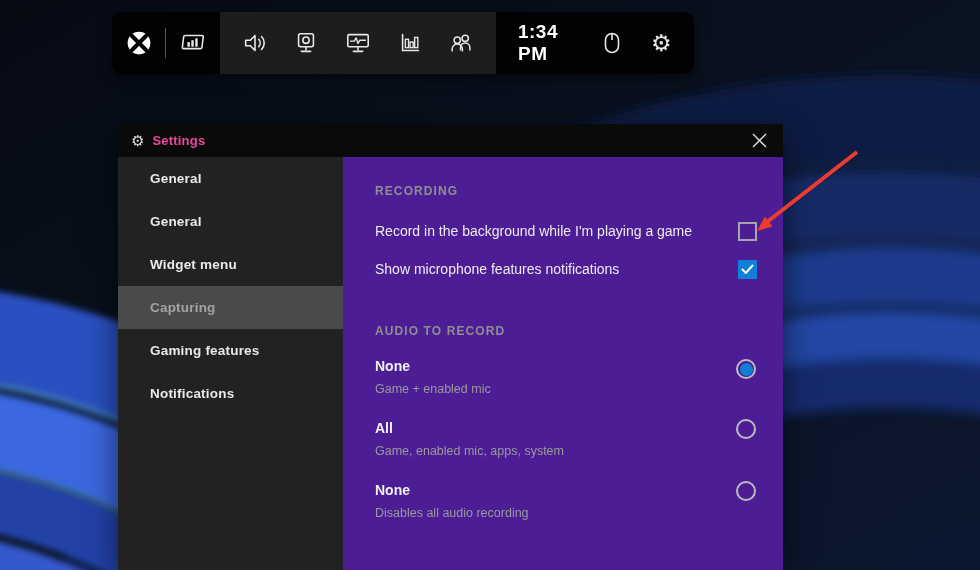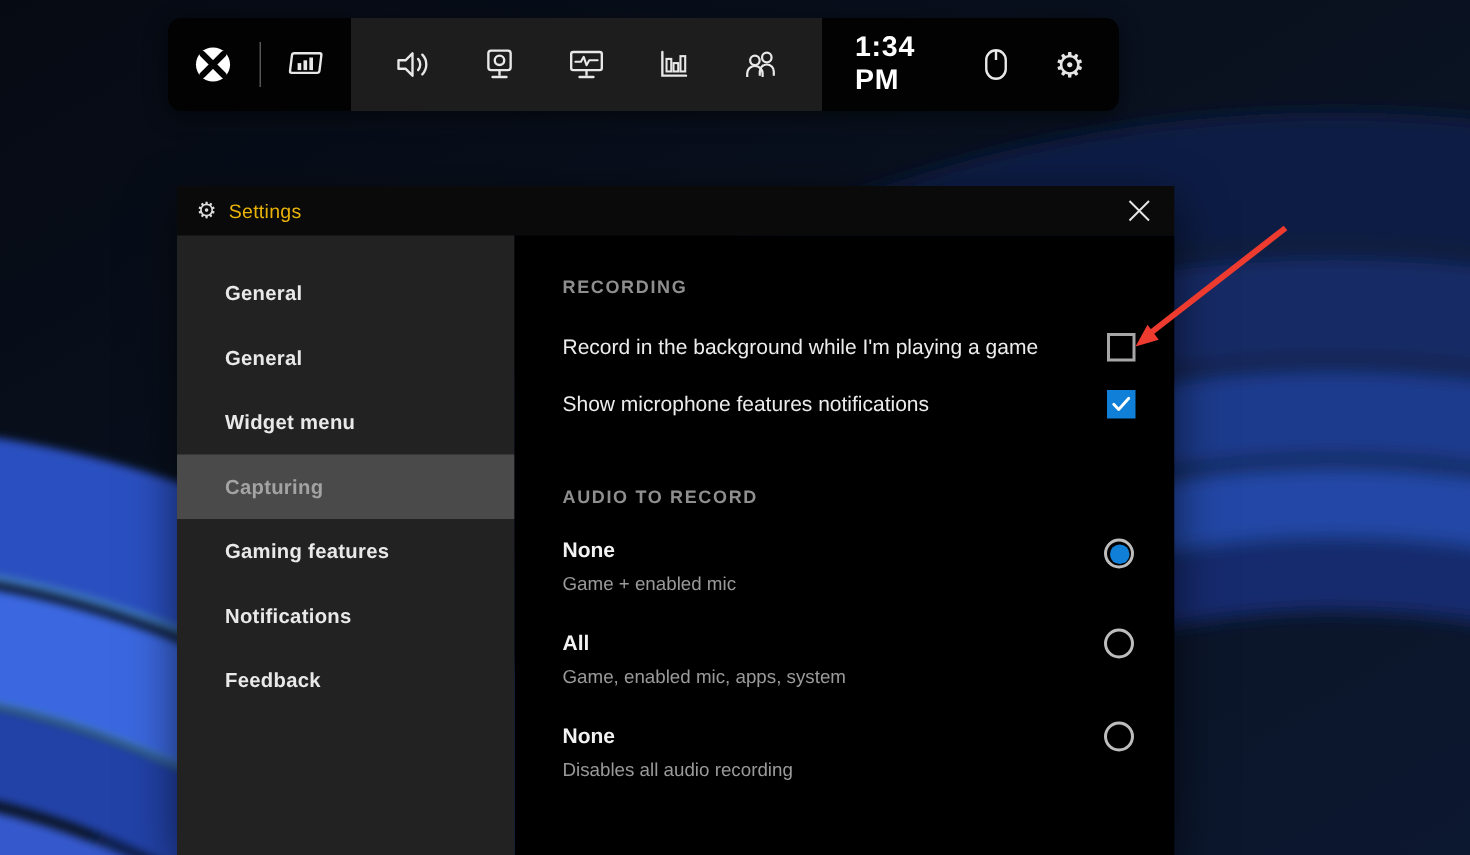--- a/index.html
+++ b/index.html
@@ -6,21 +6,21 @@
   body{
     width:980px;height:570px;position:relative;overflow:hidden;
     background:#0a1322;
     font-family:"Liberation Sans", sans-serif;
     -webkit-font-smoothing:antialiased;
   }
   .wallpaper{position:absolute;left:0;top:0;z-index:0;}
 
   
   .gamebar{
-    position:absolute;left:112px;top:12px;width:634px;height:62px;
+    position:absolute;left:112px;top:12px;width:582px;height:62px;
     background:#020202;border-radius:9px;z-index:2;
     display:flex;align-items:stretch;overflow:hidden;
     box-shadow:0 4px 14px rgba(0,0,0,.5);
   }
   .gb-left{width:134px;display:flex;align-items:center;justify-content:space-evenly;}
   .gb-mid{width:343px;background:#1d1d1d;display:flex;align-items:center;justify-content:space-evenly;}
   .gb-right{flex:1;display:flex;align-items:center;padding:0 20px;}
   .gb-sep{width:1px;height:30px;background:#555;}
   .gb-icon{display:flex;align-items:center;justify-content:center;width:34px;height:34px;cursor:pointer;}
   .gb-icon svg{display:block;}
@@ -32,34 +32,34 @@
   .window{
     position:absolute;left:118px;top:124px;width:665px;height:446px;z-index:2;
     box-shadow:0 10px 30px rgba(0,0,0,.6);
     display:flex;flex-direction:column;
   }
   .titlebar{
     height:33px;background:#0a0a0a;display:flex;align-items:center;
     padding:0 13px;flex:0 0 auto;
   }
   .titlebar .gear-sm{color:#dcdcdc;font-size:15px;line-height:1;margin-right:8px;}
-  .title-text{color:#eab308;font-size:13px;font-weight:400;letter-spacing:.2px;}
+  .title-text{color:#ec4899;font-size:13px;font-weight:700;letter-spacing:.2px;}
   .close-btn{margin-left:auto;width:22px;height:22px;display:flex;align-items:center;justify-content:center;cursor:pointer;}
   .win-body{flex:1;display:flex;min-height:0;}
 
   
-  .sidebar{width:225px;background:#222222;padding-top:17px;box-sizing:border-box;}
+  .sidebar{width:225px;background:#222222;box-sizing:border-box;}
   .side-item{
     height:43px;display:flex;align-items:center;padding-left:32px;
     color:#e9e9e9;font-size:13.5px;font-weight:700;cursor:pointer;letter-spacing:.2px;
   }
   .side-item.selected{background:#4a4a4a;color:#a3a3a3;}
 
   
-  .content{flex:1;background:#000000;position:relative;}
+  .content{flex:1;background:#4c1d95;position:relative;}
   .sec-head{
     position:absolute;left:32px;color:#8f8f8f;font-size:12px;font-weight:700;
     letter-spacing:1.1px;
   }
   .row-label{position:absolute;left:32px;color:#ececec;font-size:14px;}
   .opt-label{position:absolute;left:32px;color:#f2f2f2;font-size:14px;font-weight:700;}
   .opt-desc{position:absolute;left:32px;color:#9a9a9a;font-size:12.5px;font-weight:400;}
 
   .checkbox{
     position:absolute;left:395px;width:19px;height:19px;box-sizing:border-box;cursor:pointer;
@@ -203,21 +203,20 @@
   </div>
 
   <div class="win-body">
     <div class="sidebar">
       <div class="side-item">General</div>
       <div class="side-item">General</div>
       <div class="side-item">Widget menu</div>
       <div class="side-item selected">Capturing</div>
       <div class="side-item">Gaming features</div>
       <div class="side-item">Notifications</div>
-      <div class="side-item">Feedback</div>
     </div>
 
     <div class="content">
 
       <div class="sec-head" style="top:27px">RECORDING</div>
 
       <div class="row-label" style="top:66px">Record in the background while I'm playing a game</div>
       <div class="checkbox unchecked" style="top:65px"></div>
 
       <div class="row-label" style="top:104px">Show microphone features notifications</div>

